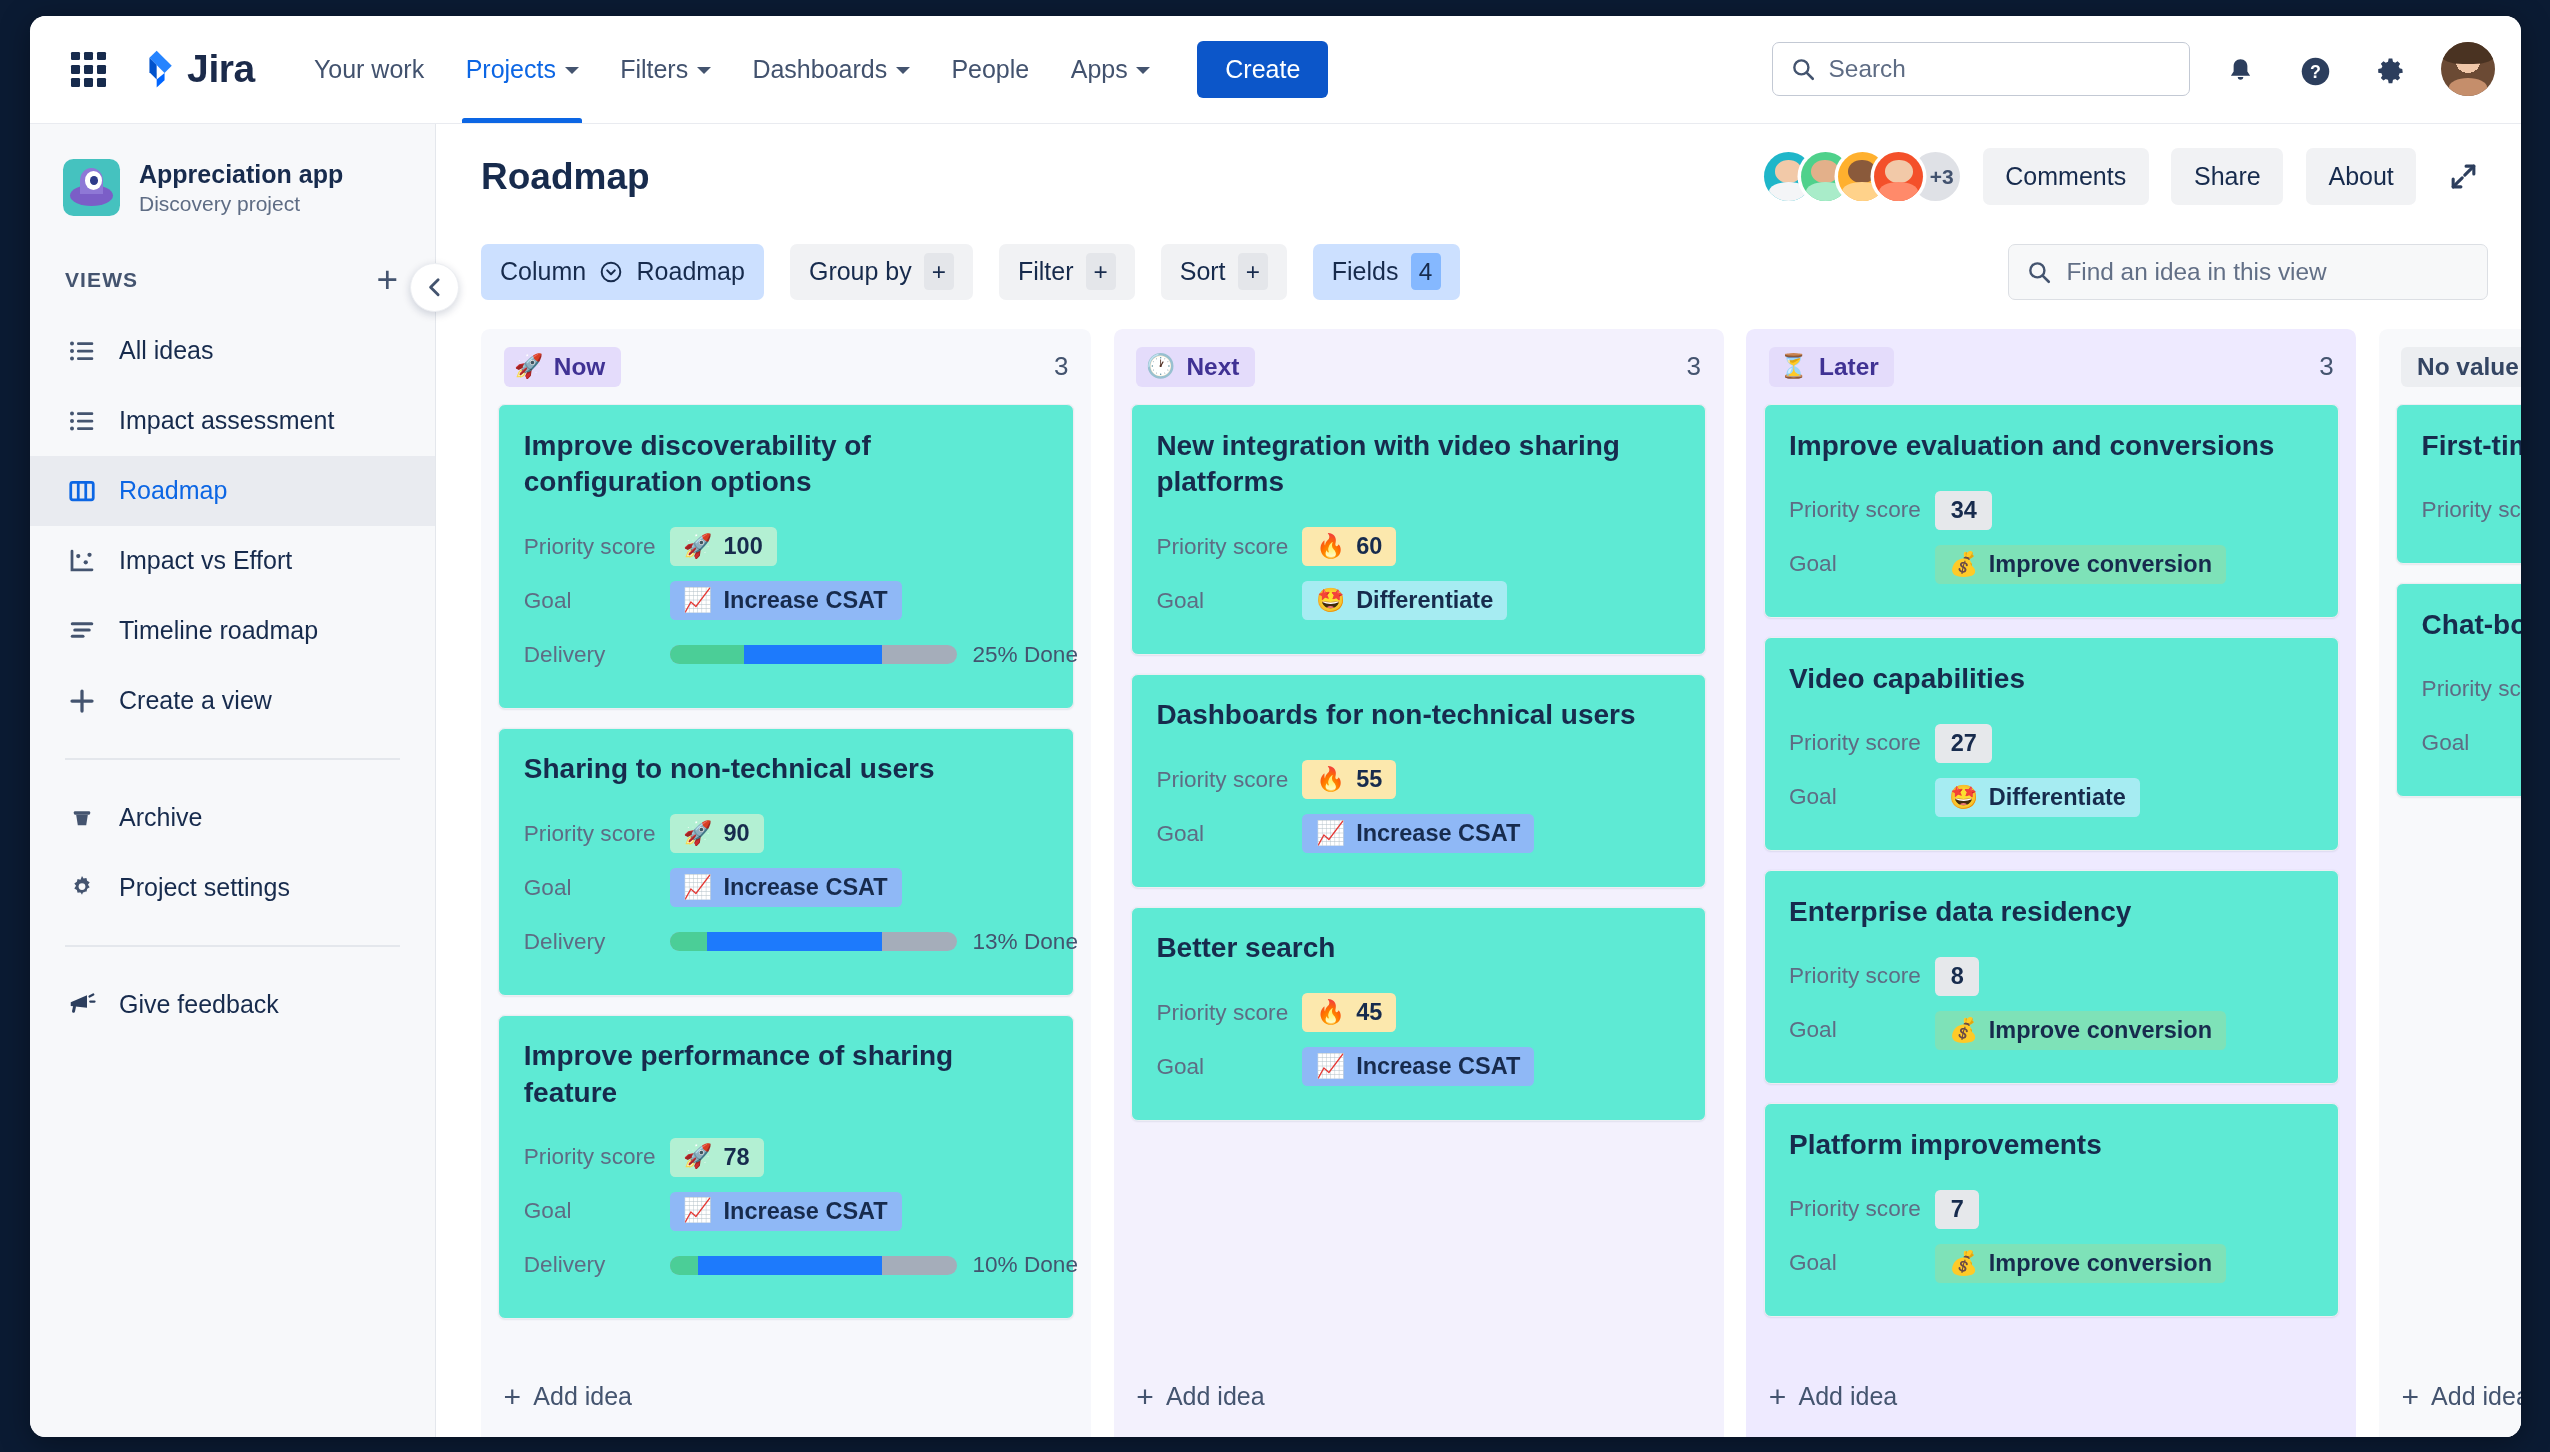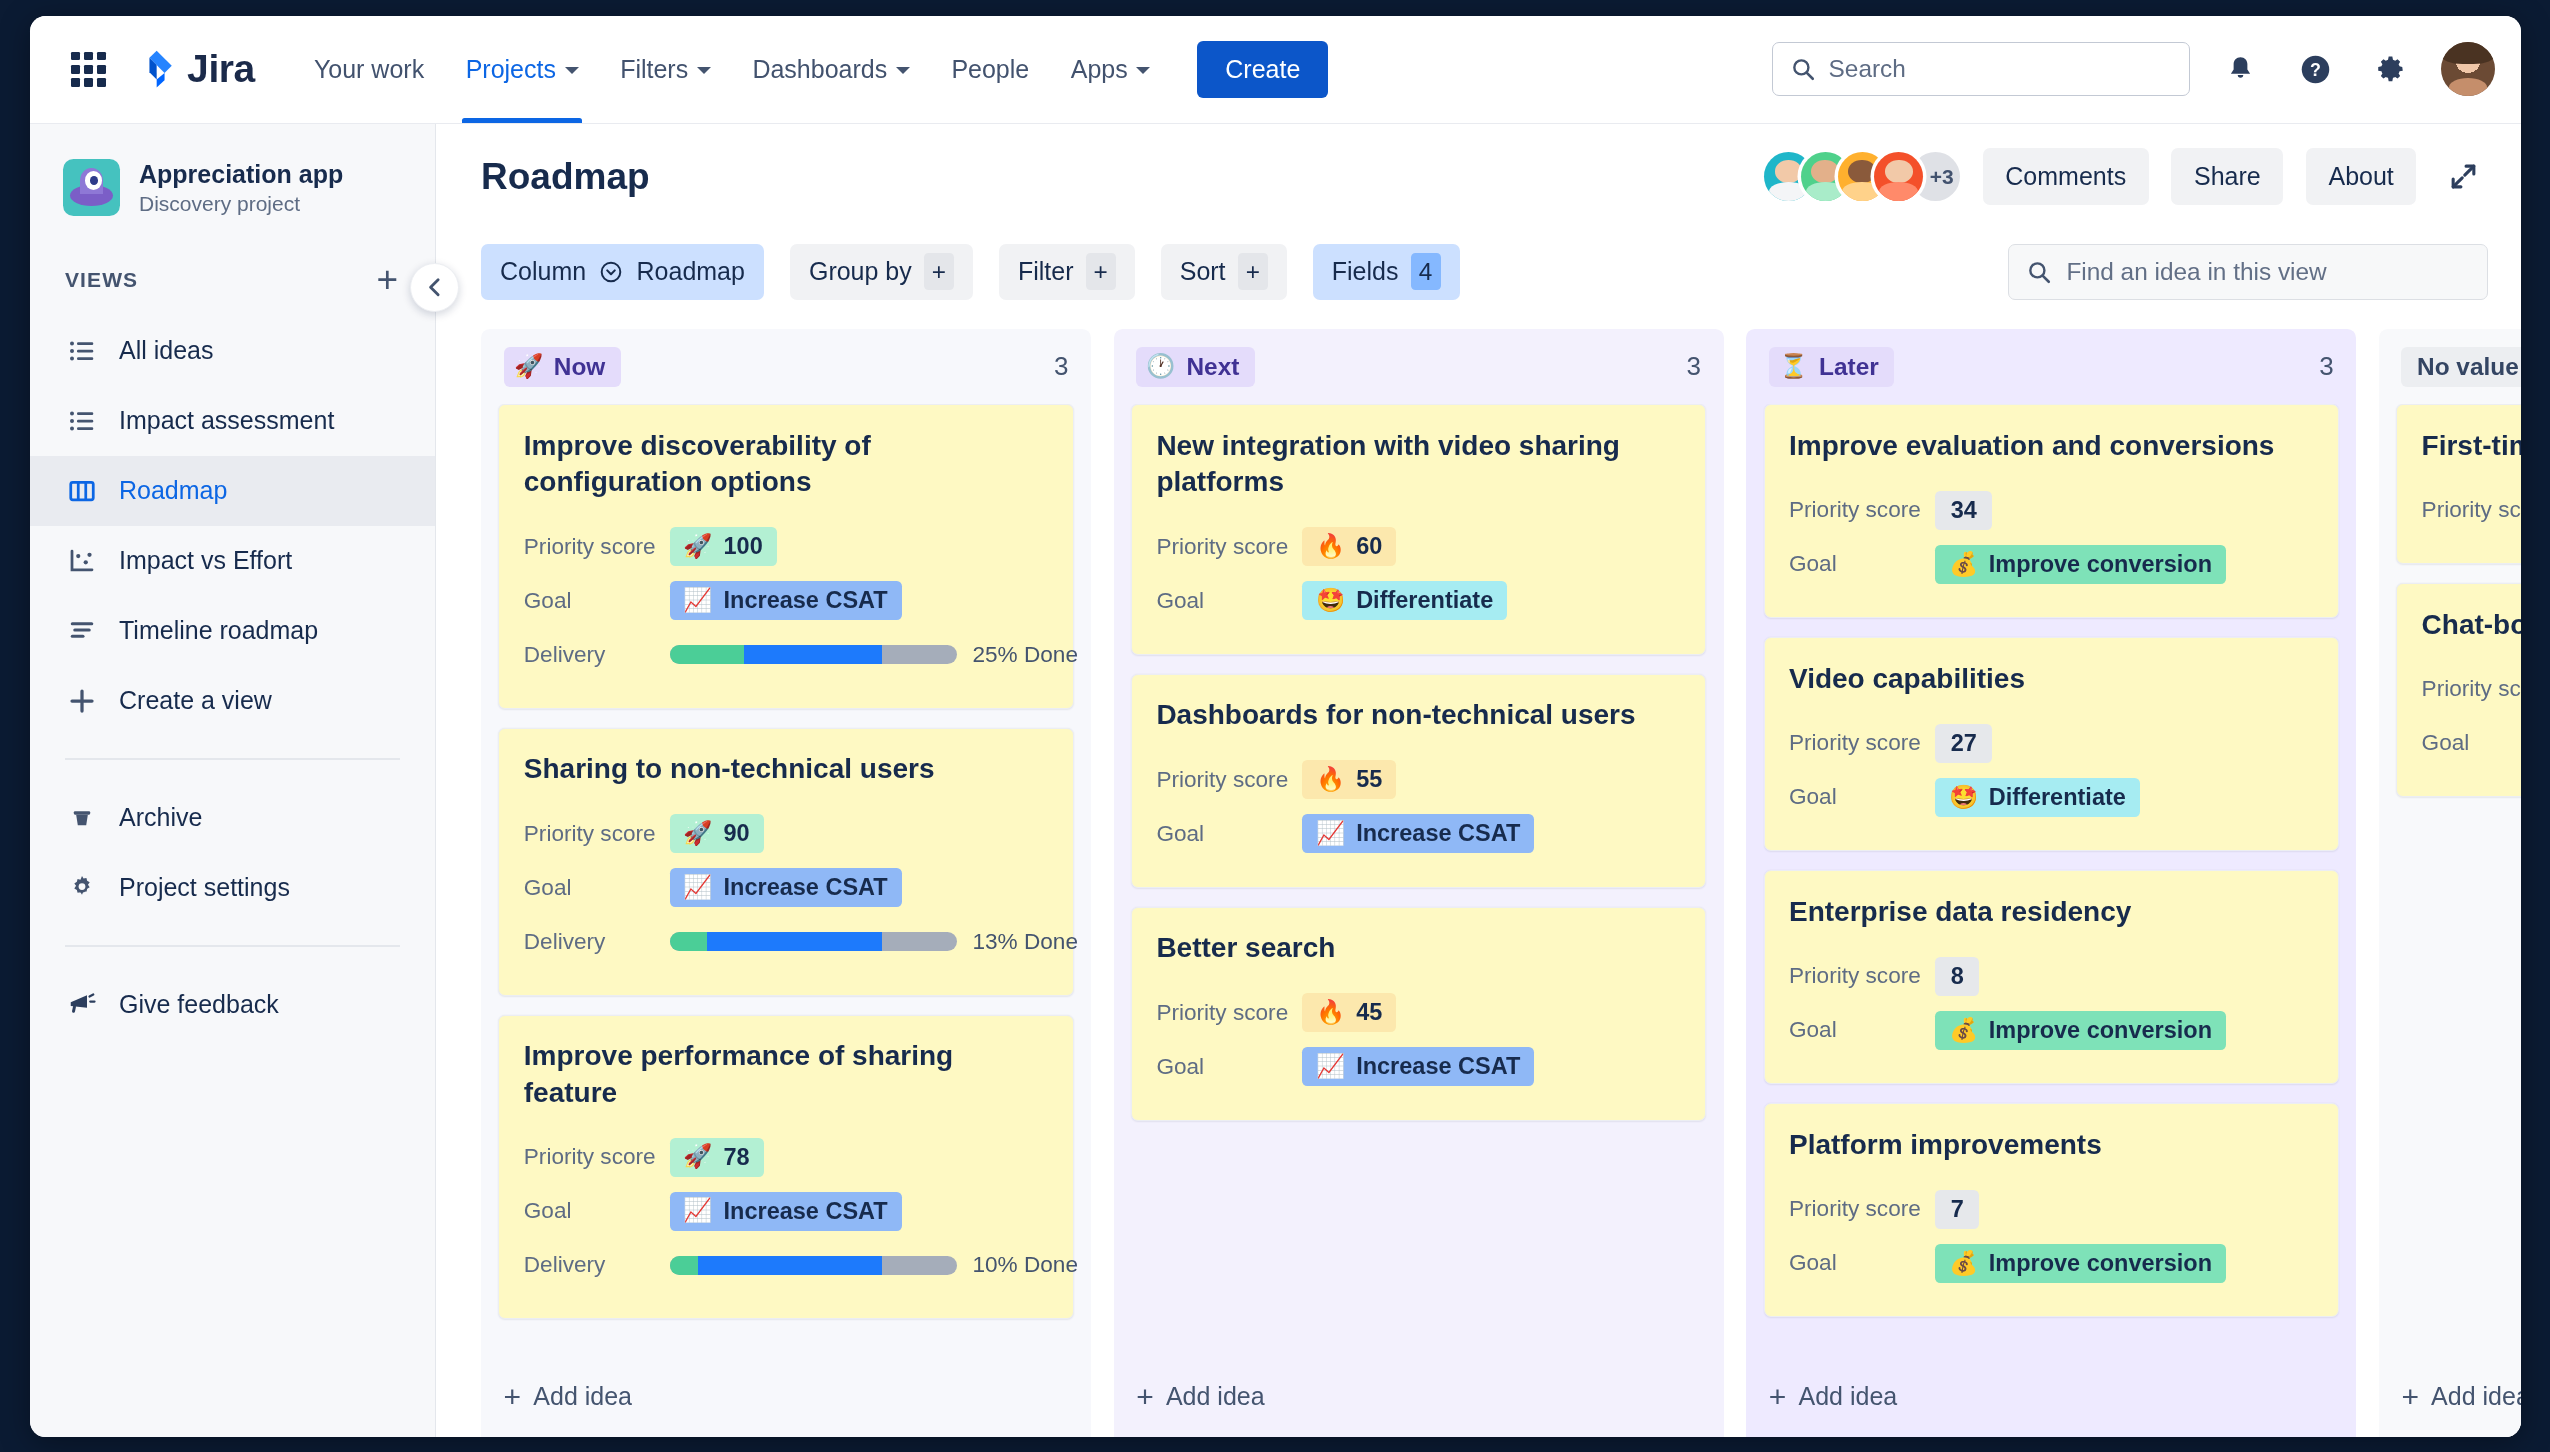--- a/index.html
+++ b/index.html
@@ -53,21 +53,21 @@
     height: 5.2px; background: #0c66e4; border-radius: 2.6px 2.6px 0 0;
   }
   .chev { width: 0; height: 0; border-left: 7px solid transparent; border-right: 7px solid transparent; border-top: 7.8px solid #44546f; margin-top: 3.5px; }
   .create-btn {
     margin-left: 24.4px;
     background: #0c56c9; color: #fff;
     font-size: 25px; font-weight: 500;
     padding: 14px 28px; border-radius: 6.1px; border: none;
     cursor: pointer;
   }
-  .nav-right { margin-left: auto; display: flex; align-items: center; gap: 26px; }
+  .nav-right { margin-left: auto; display: flex; align-items: flex-end; gap: 26px; }
   .gsearch {
     width: 418px; height: 54px;
     border: 1.7px solid #c3c9d4; border-radius: 7px;
     display: flex; align-items: center; gap: 12.2px; padding: 0 17.4px;
     cursor: text;
   }
   .gsearch .ph { font-size: 24.4px; color: #5e6c84; }
   .icon-btn { width: 49px; height: 49px; display: flex; align-items: center; justify-content: center; cursor: pointer; border-radius: 5.2px; }
   .avatar-me {
     width: 54px; height: 54px; border-radius: 50%;
@@ -213,21 +213,21 @@
   .col-badge {
     display: flex; align-items: center; gap: 10.5px;
     background: #e4dcfb; border-radius: 6.1px;
     padding: 6.1px 15.7px 6.1px 10.5px;
     font-size: 24.4px; font-weight: 600; color: #403294;
   }
   .col-badge.grey { background: #eceef1; color: #344563; padding: 6.1px 15.7px; font-weight: 600; }
   .col-count { margin-left: auto; font-size: 26px; color: #44546f; }
   .col-body { flex: 1; overflow: hidden; padding: 0 17.4px; display: flex; flex-direction: column; gap: 19px; }
   .card {
-    background: #fef9c3; border: 1.7px solid #eceef2; border-radius: 7px;
+    background: #5eead4; border: 1.7px solid #eceef2; border-radius: 7px;
     padding: 22.6px 24.4px 26px 24.4px;
     box-shadow: 0 0.9px 1.7px rgba(9,30,66,.08);
     cursor: pointer;
   }
   .card-title {
     font-size: 28px; font-weight: 700; color: #172b4d;
     line-height: 1.3; margin-bottom: 19px;
   }
   .card-row { display: flex; align-items: center; min-height: 54px; }
   .card-label { width: 146px; flex: 0 0 146px; font-size: 22.6px; color: #5e6c84; }

